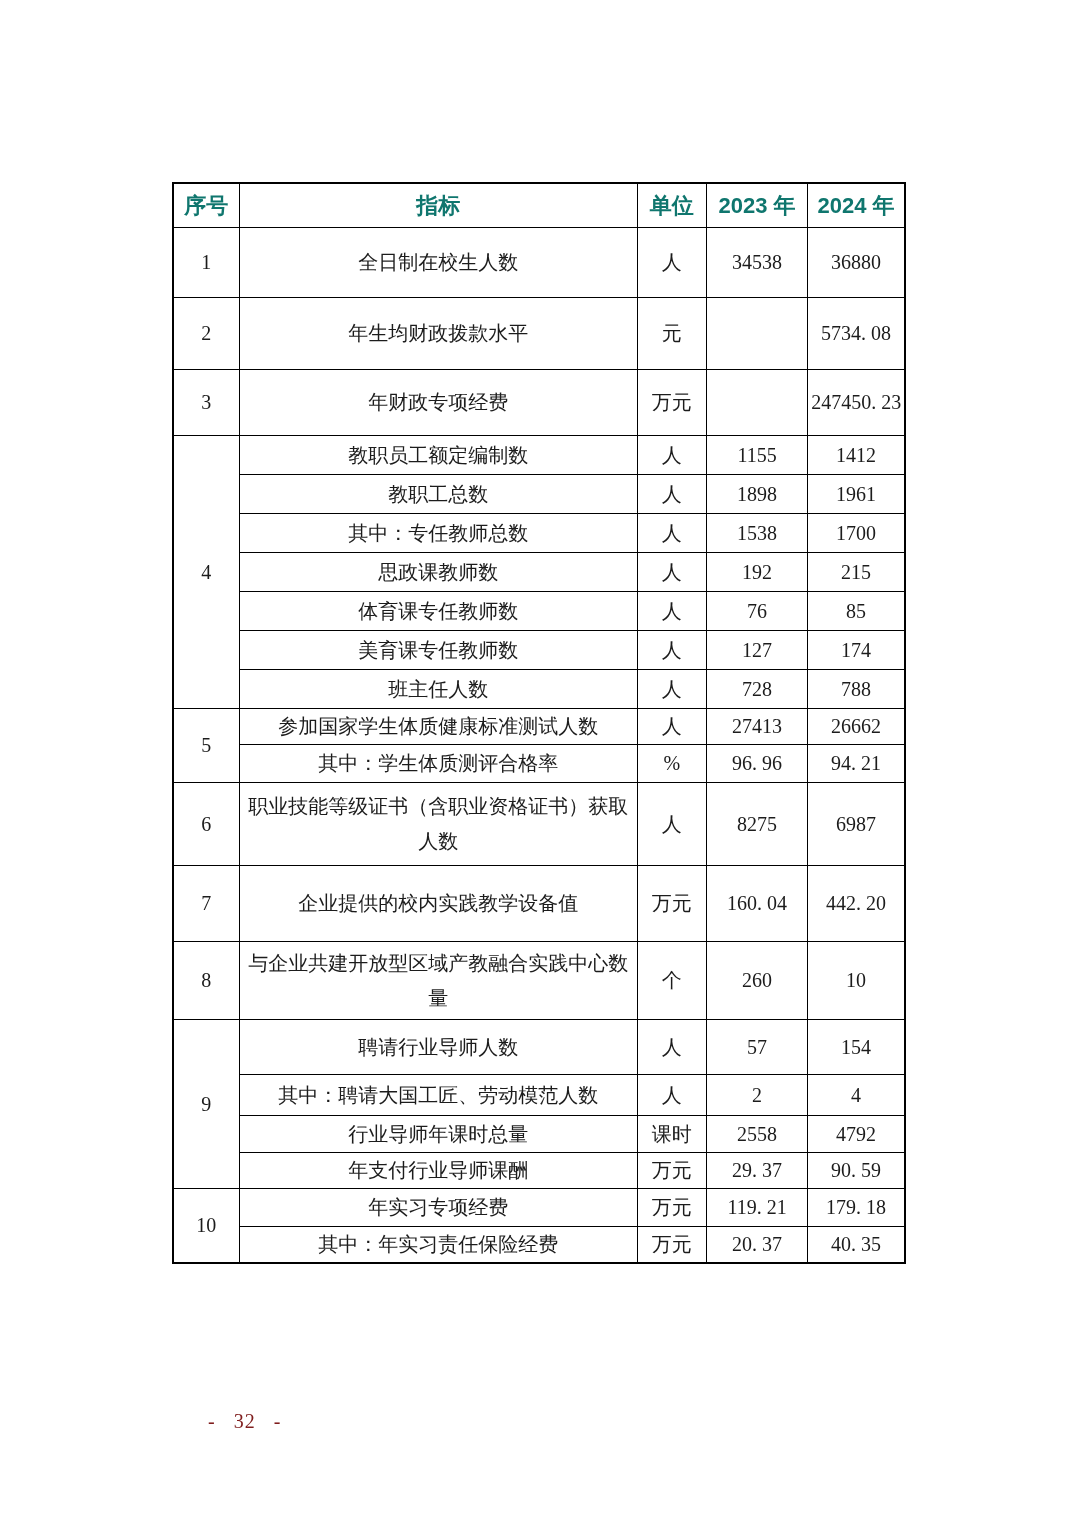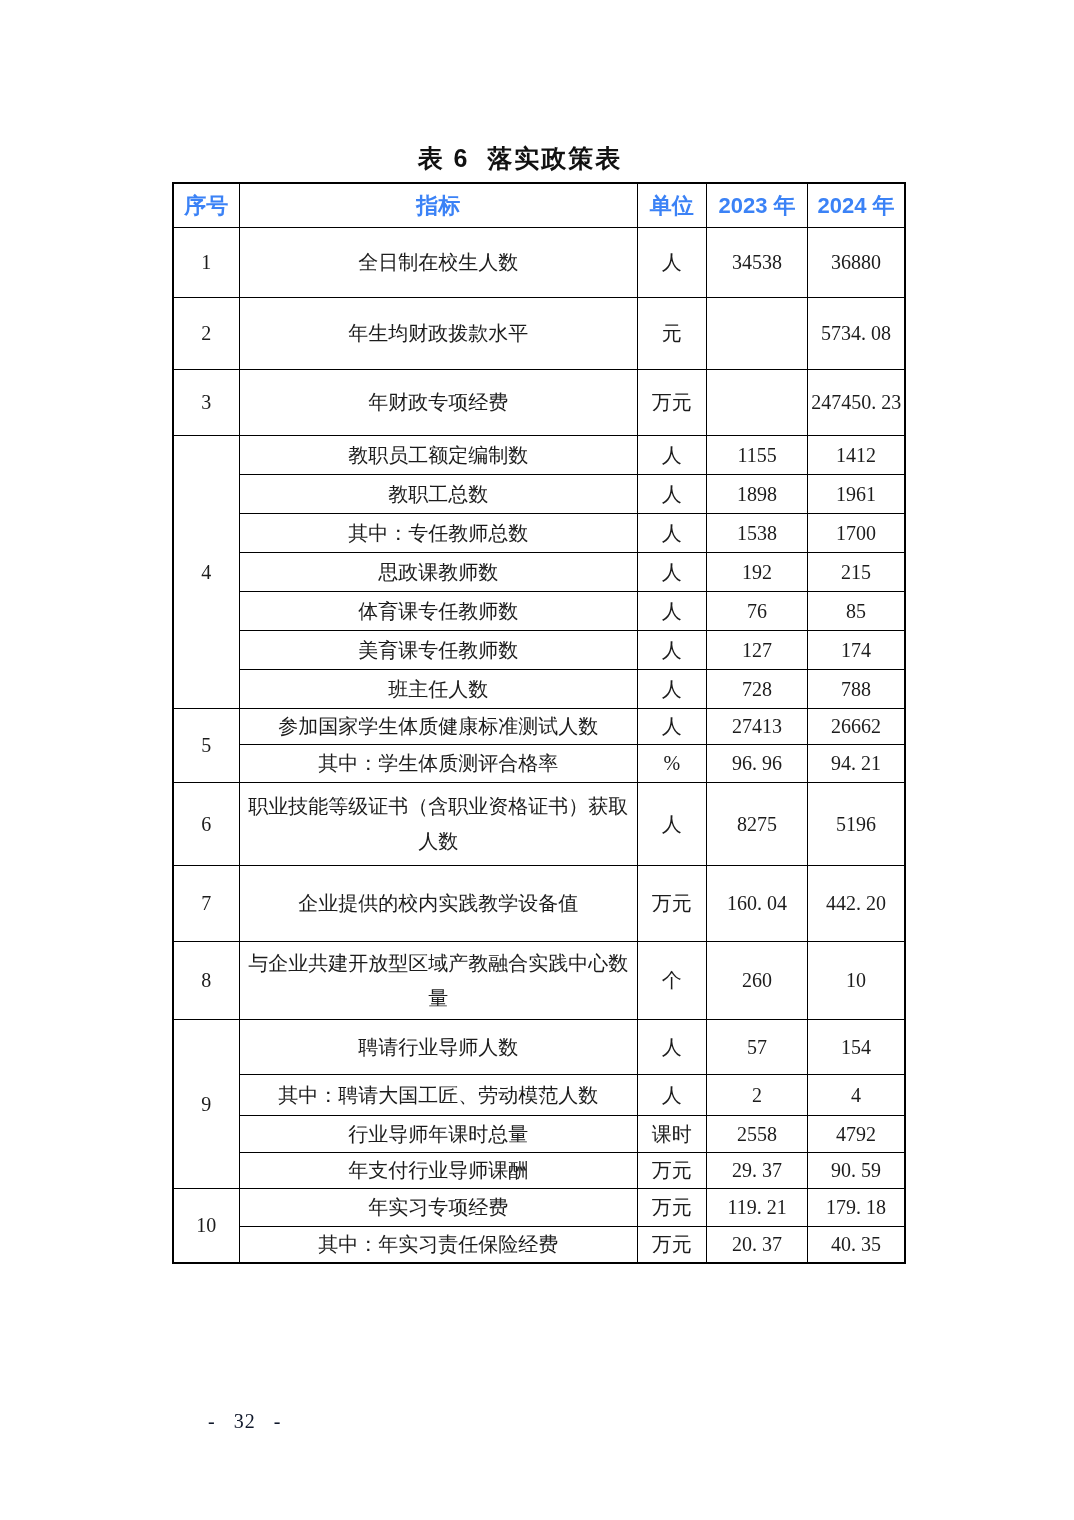--- a/index.html
+++ b/index.html
@@ -43,21 +43,21 @@
     text-align: center;
     vertical-align: middle;
     padding: 0 3px;
     overflow: hidden;
   }
   table.policy thead th {
     font-family: "Liberation Sans", "DejaVu Sans", sans-serif;
     font-weight: bold;
     font-size: 22px;
     height: 43px;
-    color: #3b82f6;
+    color: #0f766e;
   }
   table.policy td {
     font-size: 20px;
     line-height: 1.75;
     color: #1c1c1c;
   }
   td.cell-no {
     font-size: 20px;
   }
   td.cell-indicator {
@@ -67,30 +67,29 @@
   td.cell-unit, td.cell-2023, td.cell-2024 {
     white-space: pre;
   }
   .page-number {
     position: absolute;
     top: 1410px;
     left: 208px;
     font-size: 20px;
     letter-spacing: 1px;
     word-spacing: 12px;
-    color: #0f172a;
+    color: #7f1d1d;
     white-space: pre;
   }
 </style>
 </head>
 <body>
 
 <div class="page">
 
-  <div class="doc-title">表 6  落实政策表</div>
 
   <table class="policy">
     <colgroup>
       <col style="width:66px">
       <col style="width:397px">
       <col style="width:69px">
       <col style="width:101px">
       <col style="width:97px">
     </colgroup>
     <thead>
@@ -178,21 +177,21 @@
           <td class="cell-indicator">其中：学生体质测评合格率</td>
           <td class="cell-unit">%</td>
           <td class="cell-2023">96. 96</td>
           <td class="cell-2024">94. 21</td>
         </tr>
         <tr style="height: 83px;">
           <td class="cell-no" rowspan="1">6</td>
           <td class="cell-indicator">职业技能等级证书（含职业资格证书）获取人数</td>
           <td class="cell-unit">人</td>
           <td class="cell-2023">8275</td>
-          <td class="cell-2024">5196</td>
+          <td class="cell-2024">6987</td>
         </tr>
         <tr style="height: 76px;">
           <td class="cell-no" rowspan="1">7</td>
           <td class="cell-indicator">企业提供的校内实践教学设备值</td>
           <td class="cell-unit">万元</td>
           <td class="cell-2023">160. 04</td>
           <td class="cell-2024">442. 20</td>
         </tr>
         <tr style="height: 78px;">
           <td class="cell-no" rowspan="1">8</td>

